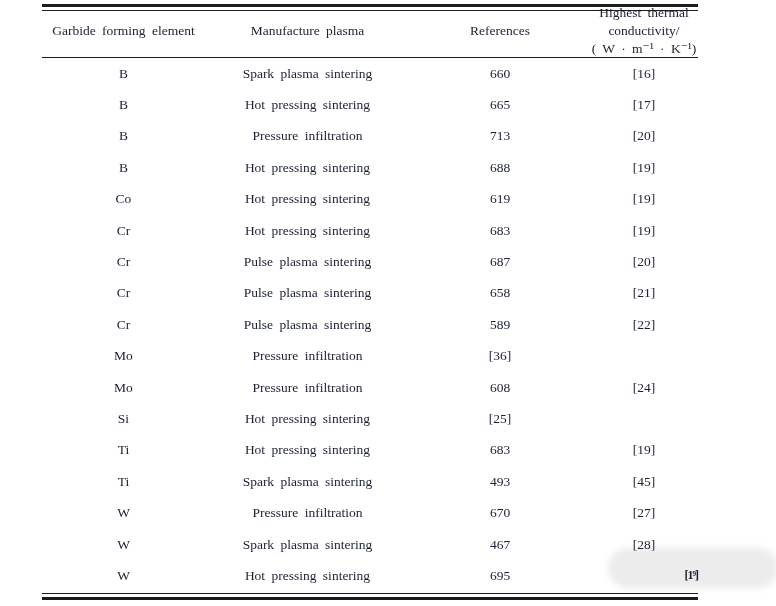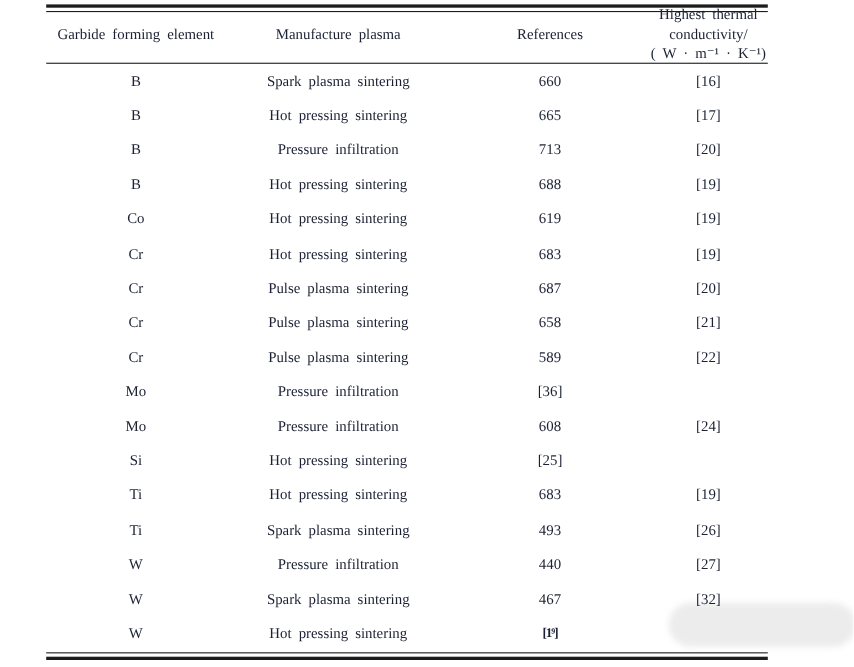--- a/index.html
+++ b/index.html
@@ -56,21 +56,21 @@
     top: 54px;
     left: 0;
     width: 656px;
   }
   .drow {
     height: 31.4px;
     font-size: 13.5px;
     word-spacing: 3px;
   }
   .dcell { text-align: center; }
-  .ref-garbled { font-weight: bold; font-size: 12px; letter-spacing: -1px; }
+  .ref-garbled { font-weight: bold; font-size: 12px; letter-spacing: -1px; text-align: right; }
 </style>
 </head>
 <body>
 
 <div class="page">
 
   <div class="scan-blob"></div>
 
   <div class="tablewrap">
 
@@ -163,37 +163,38 @@
       <div class="drow grid-row">
         <div class="dcell">Ti</div>
         <div class="dcell">Hot pressing sintering</div>
         <div class="dcell">683</div>
         <div class="dcell">[19]</div>
       </div>
       <div class="drow grid-row">
         <div class="dcell">Ti</div>
         <div class="dcell">Spark plasma sintering</div>
         <div class="dcell">493</div>
-        <div class="dcell">[26]</div>
+        <div class="dcell">[45]</div>
       </div>
       <div class="drow grid-row">
         <div class="dcell">W</div>
         <div class="dcell">Pressure infiltration</div>
-        <div class="dcell">440</div>
+        <div class="dcell">670</div>
         <div class="dcell">[27]</div>
       </div>
       <div class="drow grid-row">
         <div class="dcell">W</div>
         <div class="dcell">Spark plasma sintering</div>
         <div class="dcell">467</div>
-        <div class="dcell">[32]</div>
+        <div class="dcell">[28]</div>
       </div>
       <div class="drow grid-row">
         <div class="dcell">W</div>
         <div class="dcell">Hot pressing sintering</div>
+        <div class="dcell">695</div>
         <div class="dcell ref-garbled">[1⁹]</div>
       </div>
     </div>
 
     <div class="rule rule-thin-bottom"></div>
     <div class="rule rule-thick-bottom"></div>
 
   </div>
 </div>
 

